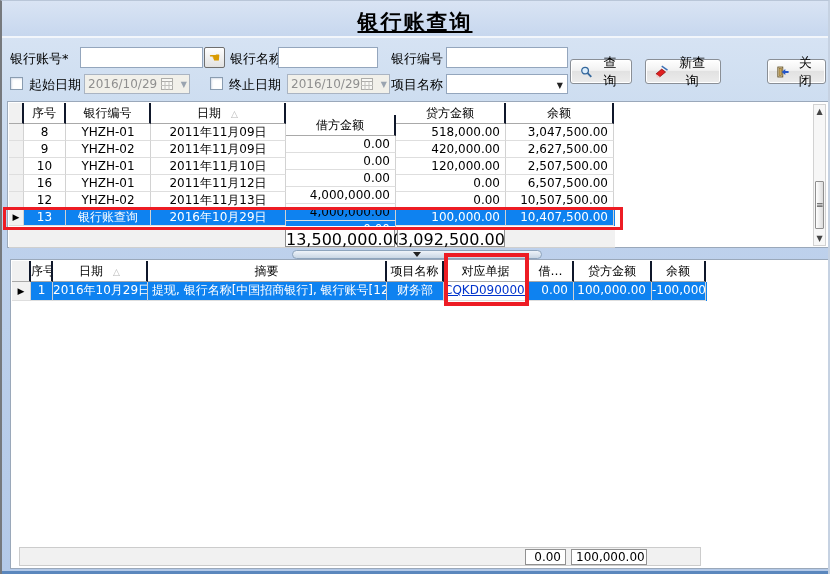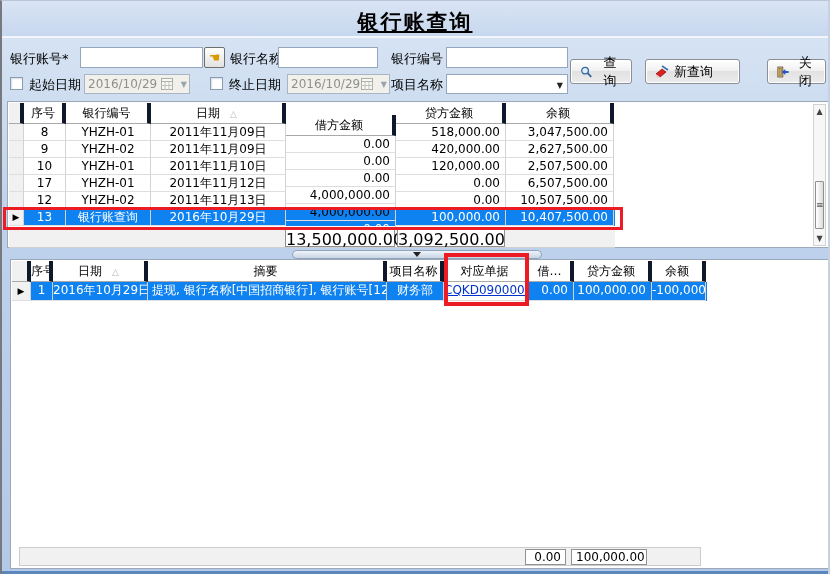--- a/index.html
+++ b/index.html
@@ -28,21 +28,21 @@
 
   .btn { position:absolute; height:25px; border:1px solid #8a8f96; border-radius:3px; cursor:pointer;
     background:linear-gradient(180deg,#ffffff,#f1f1f1 45%,#e2e2e2 50%,#ececec);
     box-shadow:0 0 0 1px #fff inset; display:flex; align-items:center; gap:5px; padding:0 9px; font-size:13px; }
 
   
   .panel { position:absolute; background:#fff; border:1px solid #9aa8ba; }
   .grid { position:absolute; left:0; top:0; }
   .grow { display:flex; }
   .gcell { border-right:1px solid #d2d2d2; border-bottom:1px solid #dedede; overflow:hidden; white-space:nowrap; height:100%; line-height:16px; }
-  .ghead .gcell { border-right:4px solid #0f172a; border-bottom:1px solid #a9a9a9; text-align:center; line-height:20px; font-size:12px; }
+  .ghead .gcell { border-right:2px solid #0f172a; border-bottom:1px solid #a9a9a9; text-align:center; line-height:20px; font-size:12px; }
   .sel { background:#f1f1f1; text-align:center; font-size:9px; }
   .center { text-align:center; }
   .money { text-align:right; padding-right:5px; }
   .ltext { text-align:right; padding-left:4px; }
   .hl { background:#0e82f0; color:#fff; }
   .hl .sel { background:#0e82f0; color:#000; }
   .sorticon { font-size:9px; color:#b5b5b5; margin-left:10px; }
 
   
   .u0{width:15px;} .u1{width:42px;} .u2{width:85px;} .u3{width:135px;} .u4{width:110px;margin-top:12px;} .u5{width:110px;} .u6{width:108px;}
@@ -127,21 +127,21 @@
     <span class="dd">▼</span>
   </span>
 
   <button class="btn" style="left:568px; top:58px; width:62px;">
     <svg class="icon-svg" width="14" height="14" viewBox="0 0 14 14">
         <circle cx="5.5" cy="5.5" r="3.6" fill="#ddeefc" stroke="#34679c" stroke-width="1.4"></circle>
         <line x1="8.2" y1="8.2" x2="12.2" y2="12.2" stroke="#34679c" stroke-width="2"></line>
       </svg>
     <span>查询</span>
   </button>
-  <button class="btn" style="left:643px; top:58px; width:95px;">
+  <button class="btn" style="left:643px; top:58px; width:76px;">
     <svg class="icon-svg" width="14" height="14" viewBox="0 0 14 14">
         <line x1="7" y1="1" x2="13" y2="5" stroke="#3b6fb5" stroke-width="1.6"></line>
         <polygon points="1,9 7,4 11,7 5,12" fill="#e02020" stroke="#8d0f0f" stroke-width="0.8"></polygon>
         <polygon points="1,9 5,12 2,13" fill="#f4c9c9"></polygon>
       </svg>
     <span>新查询</span>
   </button>
   <button class="btn" style="left:765px; top:58px; width:59px;">
     <svg class="icon-svg" width="15" height="14" viewBox="0 0 15 14">
         <rect x="1" y="1" width="6" height="12" fill="#e8d9b8" stroke="#5d4a1e"></rect>
@@ -185,21 +185,21 @@
         <div class="gcell u0 sel"></div>
         <div class="gcell u1 center">10</div>
         <div class="gcell u2 center">YHZH-01</div>
         <div class="gcell u3 center">2011年11月10日</div>
         <div class="gcell u4 money">0.00</div>
         <div class="gcell u5 money">120,000.00</div>
         <div class="gcell u6 money">2,507,500.00</div>
       </div>
       <div class="grow urow">
         <div class="gcell u0 sel"></div>
-        <div class="gcell u1 center">17</div>
+        <div class="gcell u1 center">16</div>
         <div class="gcell u2 center">YHZH-01</div>
         <div class="gcell u3 center">2011年11月12日</div>
         <div class="gcell u4 money">4,000,000.00</div>
         <div class="gcell u5 money">0.00</div>
         <div class="gcell u6 money">6,507,500.00</div>
       </div>
       <div class="grow urow">
         <div class="gcell u0 sel"></div>
         <div class="gcell u1 center">12</div>
         <div class="gcell u2 center">YHZH-02</div>

